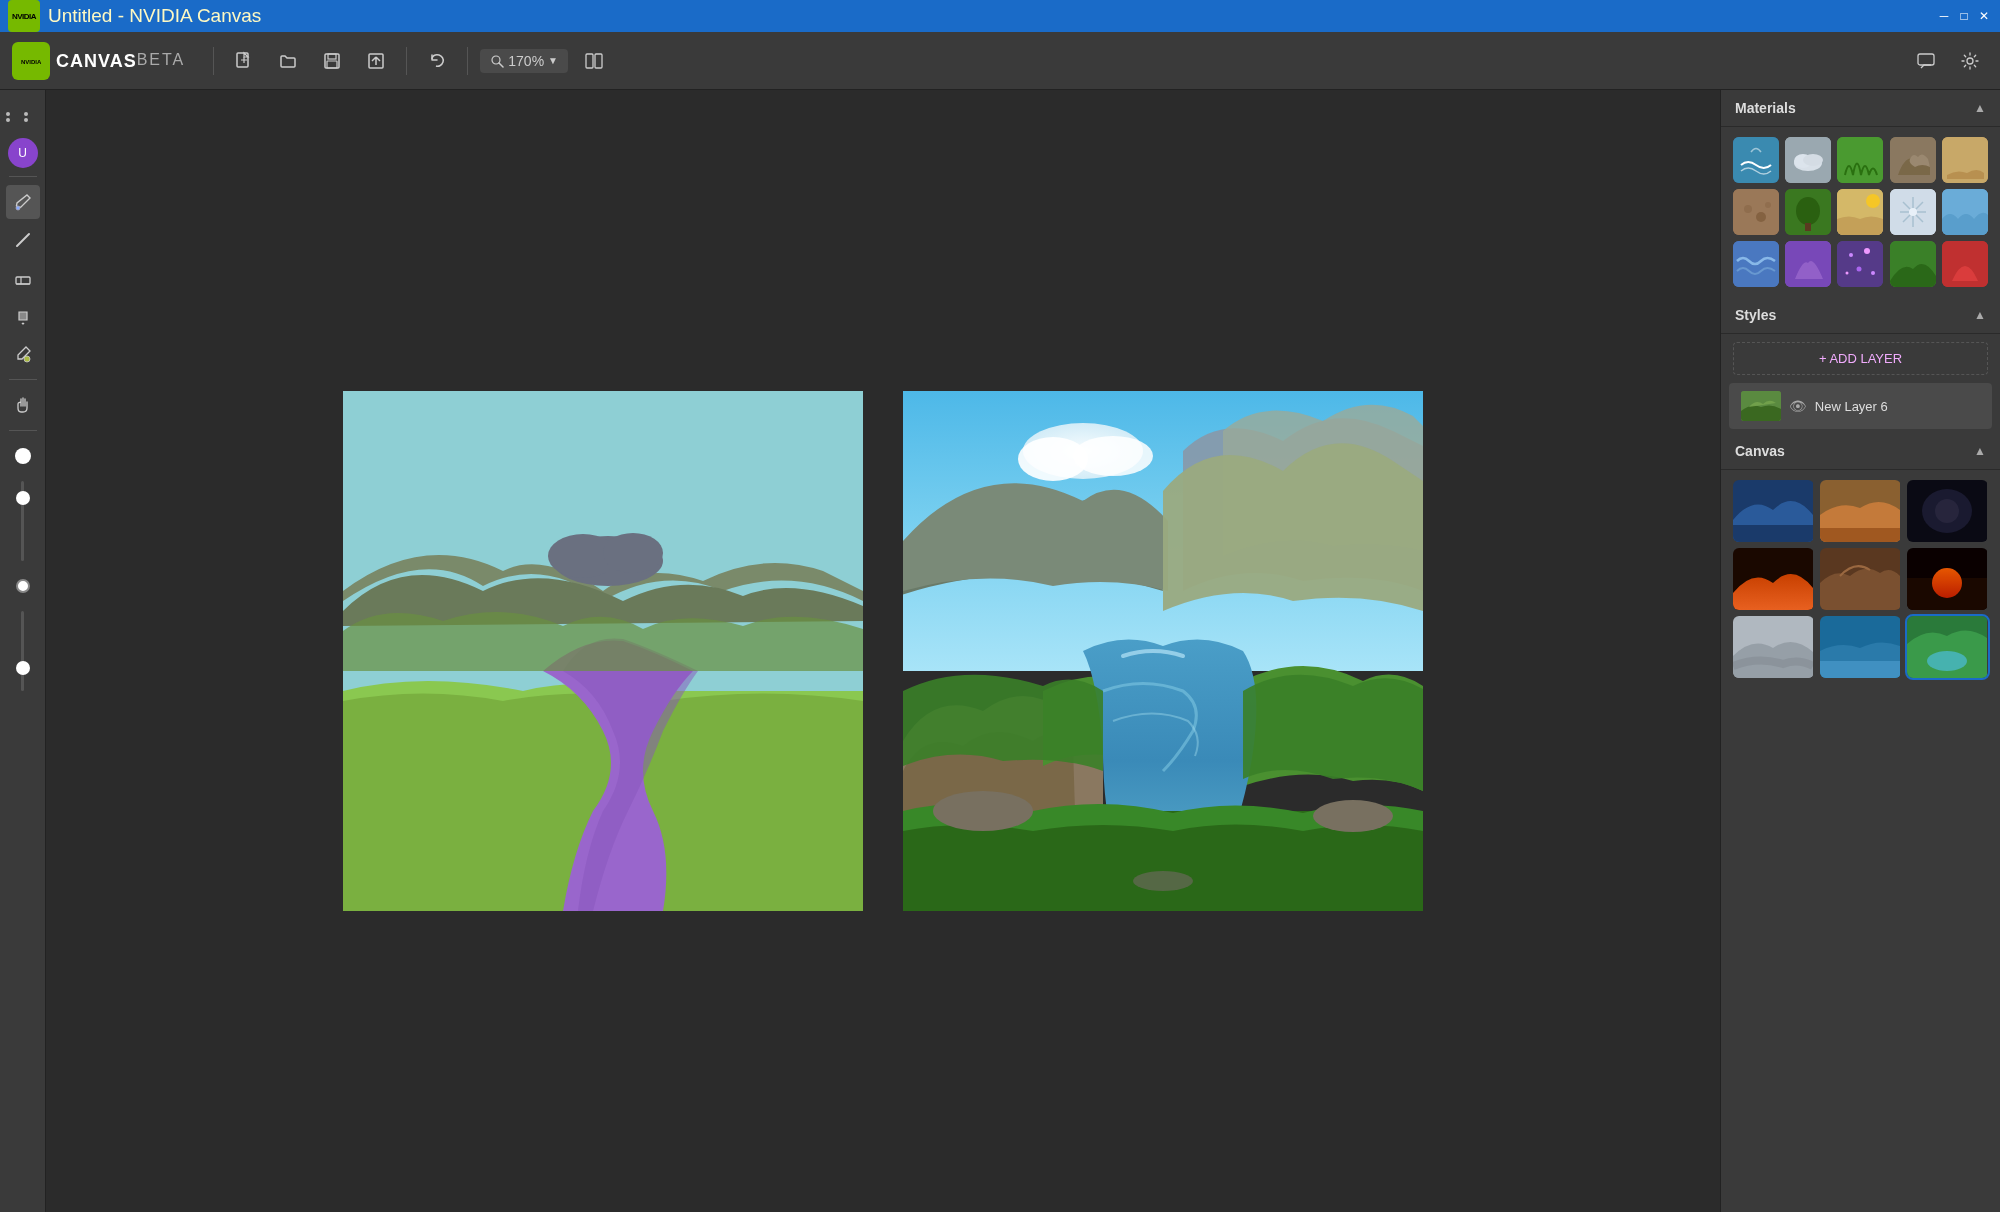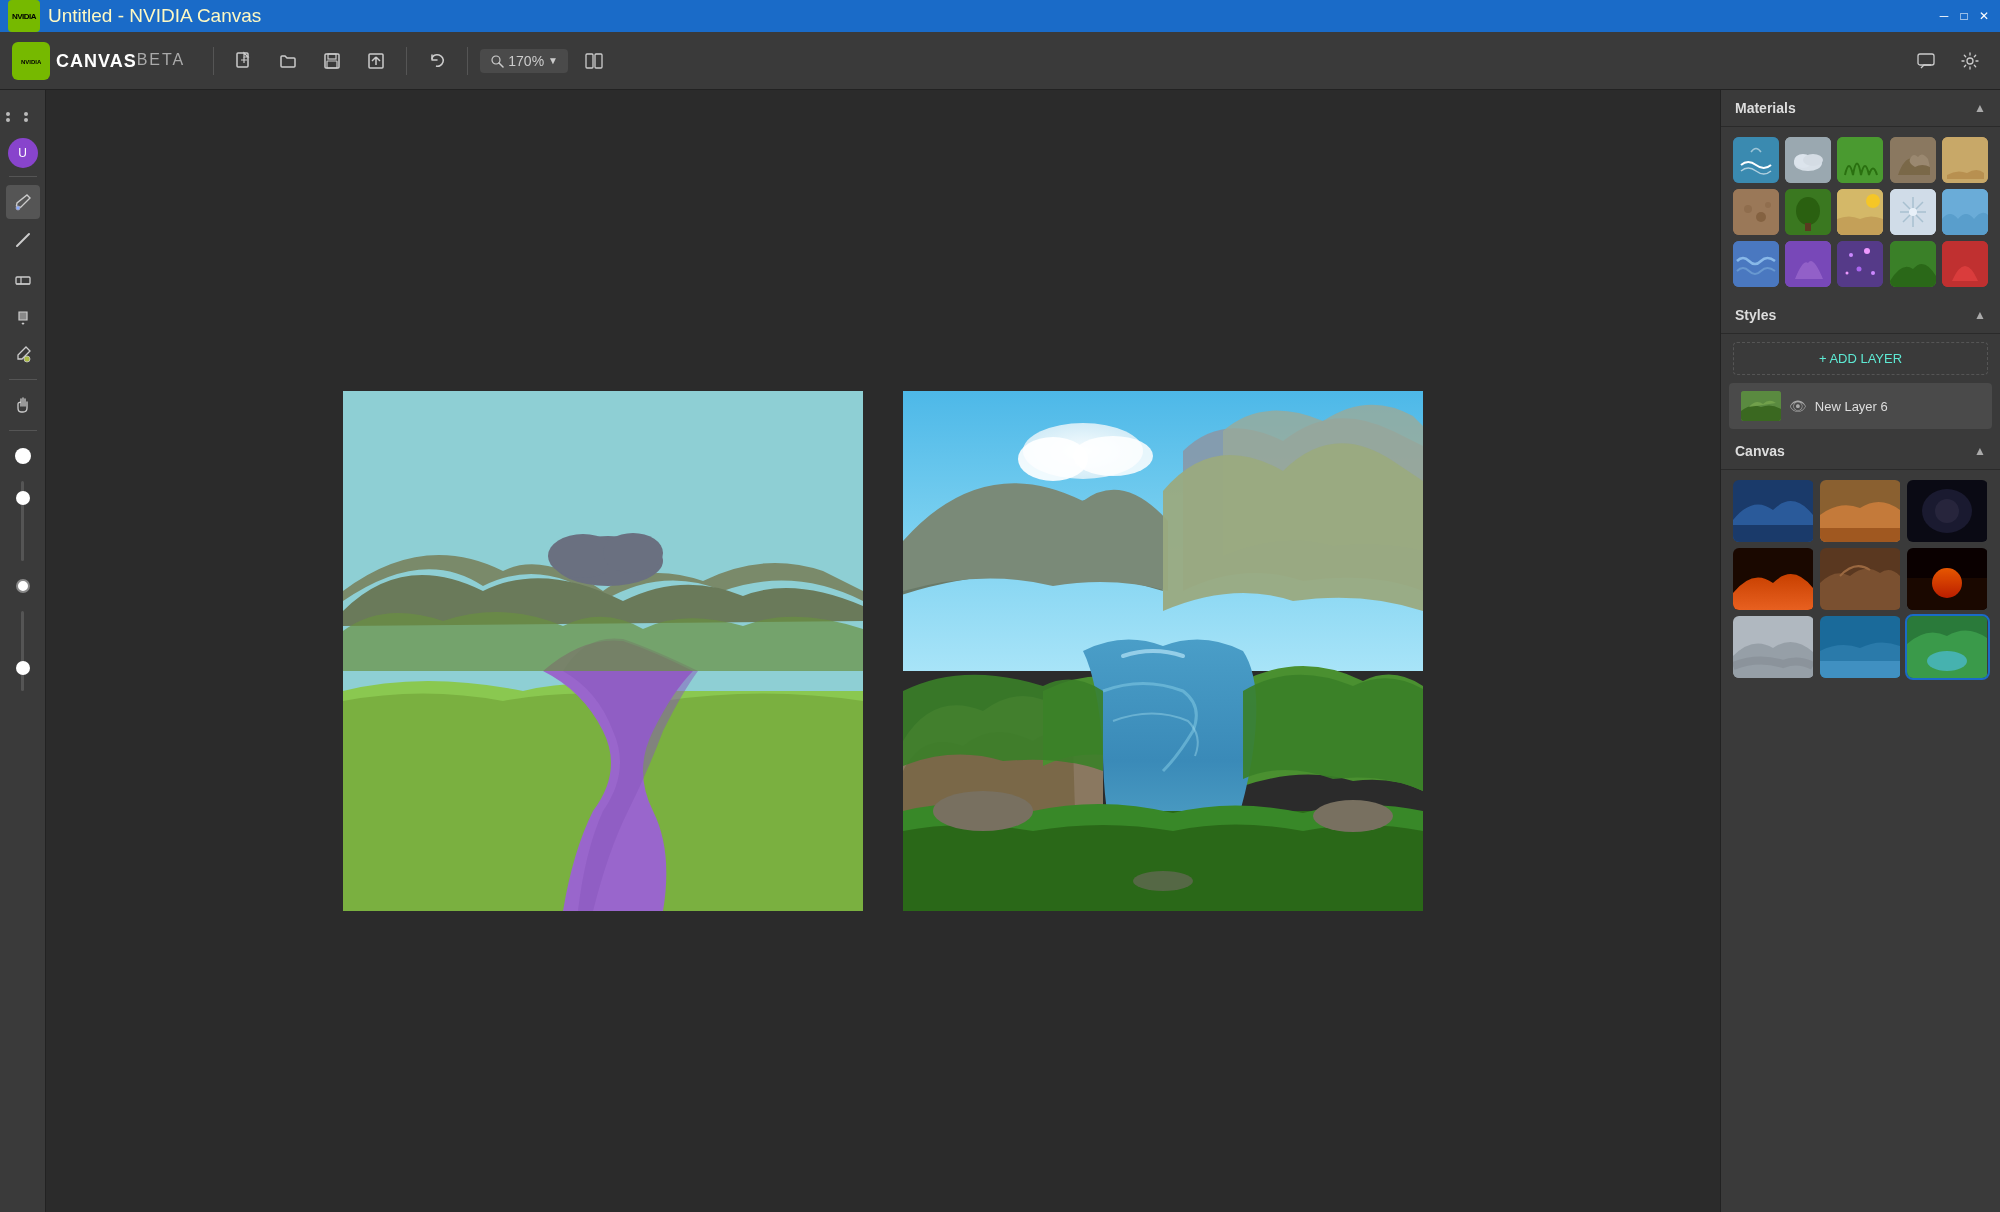--- a/index.html
+++ b/index.html
@@ -142,21 +142,21 @@
       width: 46px; height: 46px;
       border-radius: 6px; overflow: hidden;
       cursor: pointer; position: relative;
     }
 
     
     .add-layer-btn {
       display: flex; align-items: center; justify-content: center;
       padding: 8px; margin: 8px 12px;
       border: 1px dashed #555; border-radius: 4px;
-      cursor: pointer; color: #5eead4; font-size: 13px;
+      cursor: pointer; color: #f0abfc; font-size: 13px;
     }
     .layer-item {
       display: flex; align-items: center; gap: 8px;
       padding: 8px 12px; background: #4a4a4a;
       margin: 4px 8px; border-radius: 4px;
     }
     .layer-thumb {
       width: 40px; height: 30px; border-radius: 3px; overflow: hidden;
       background: #5a7a3a;
     }

